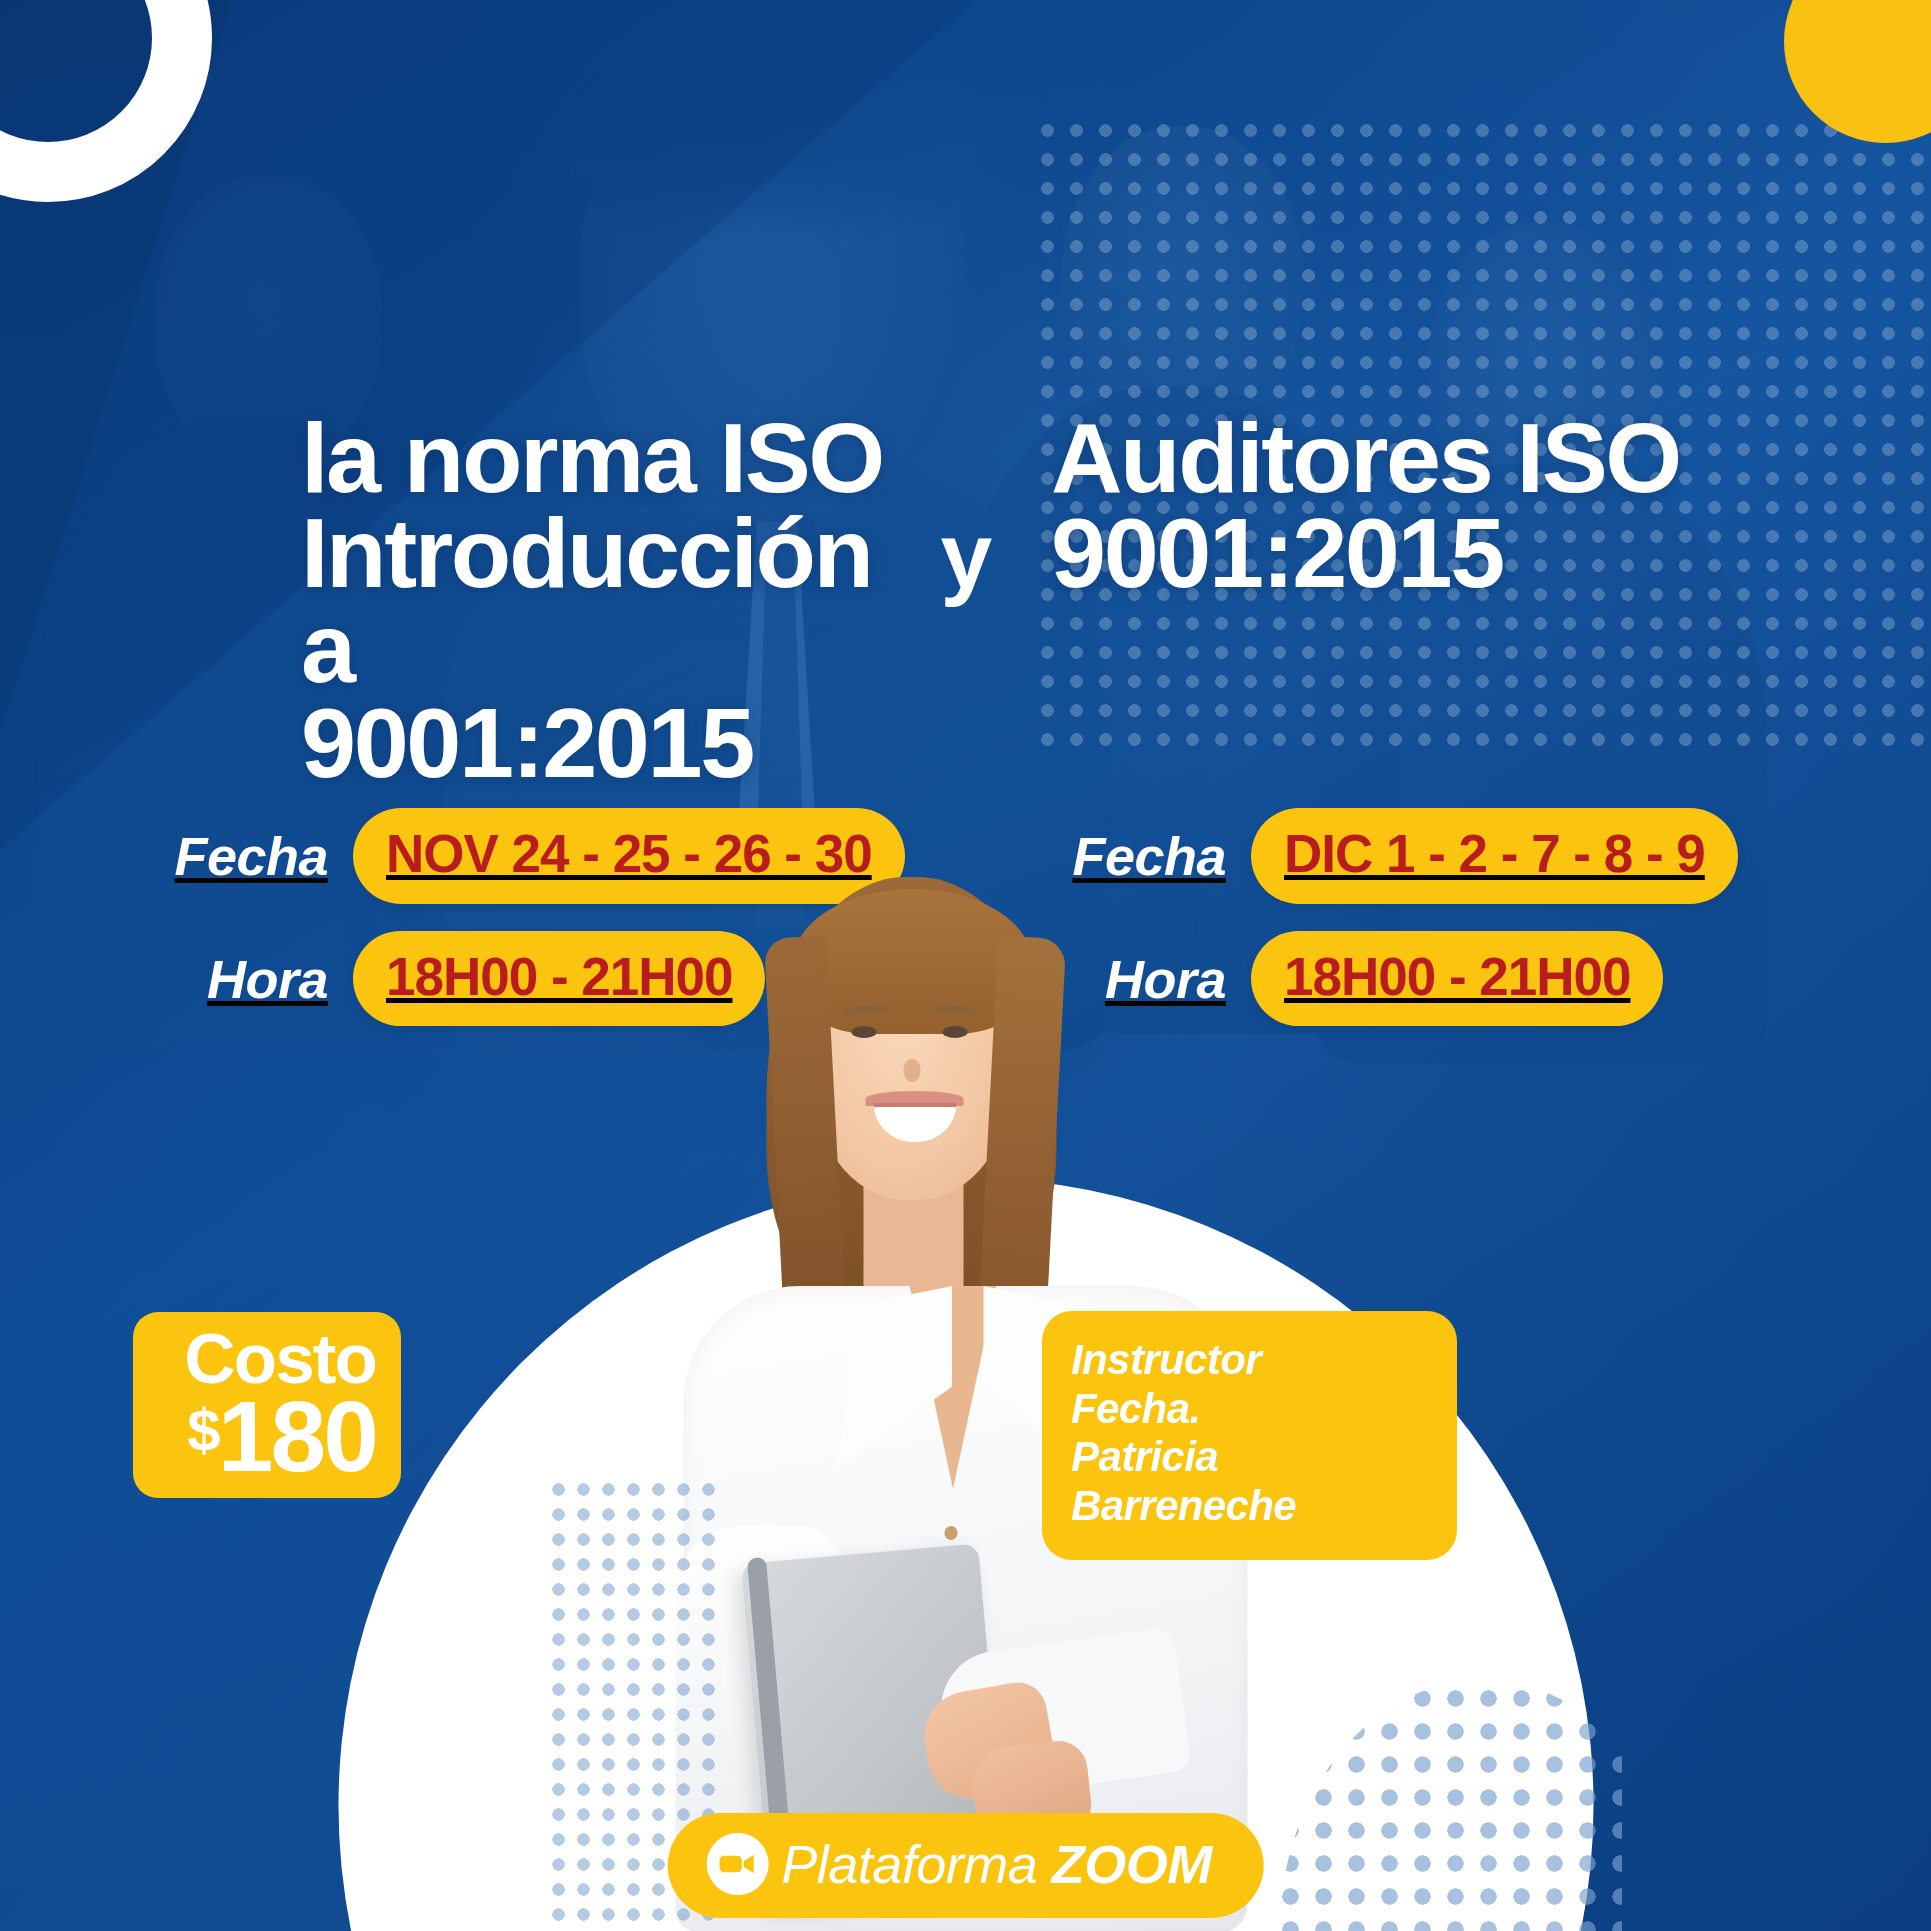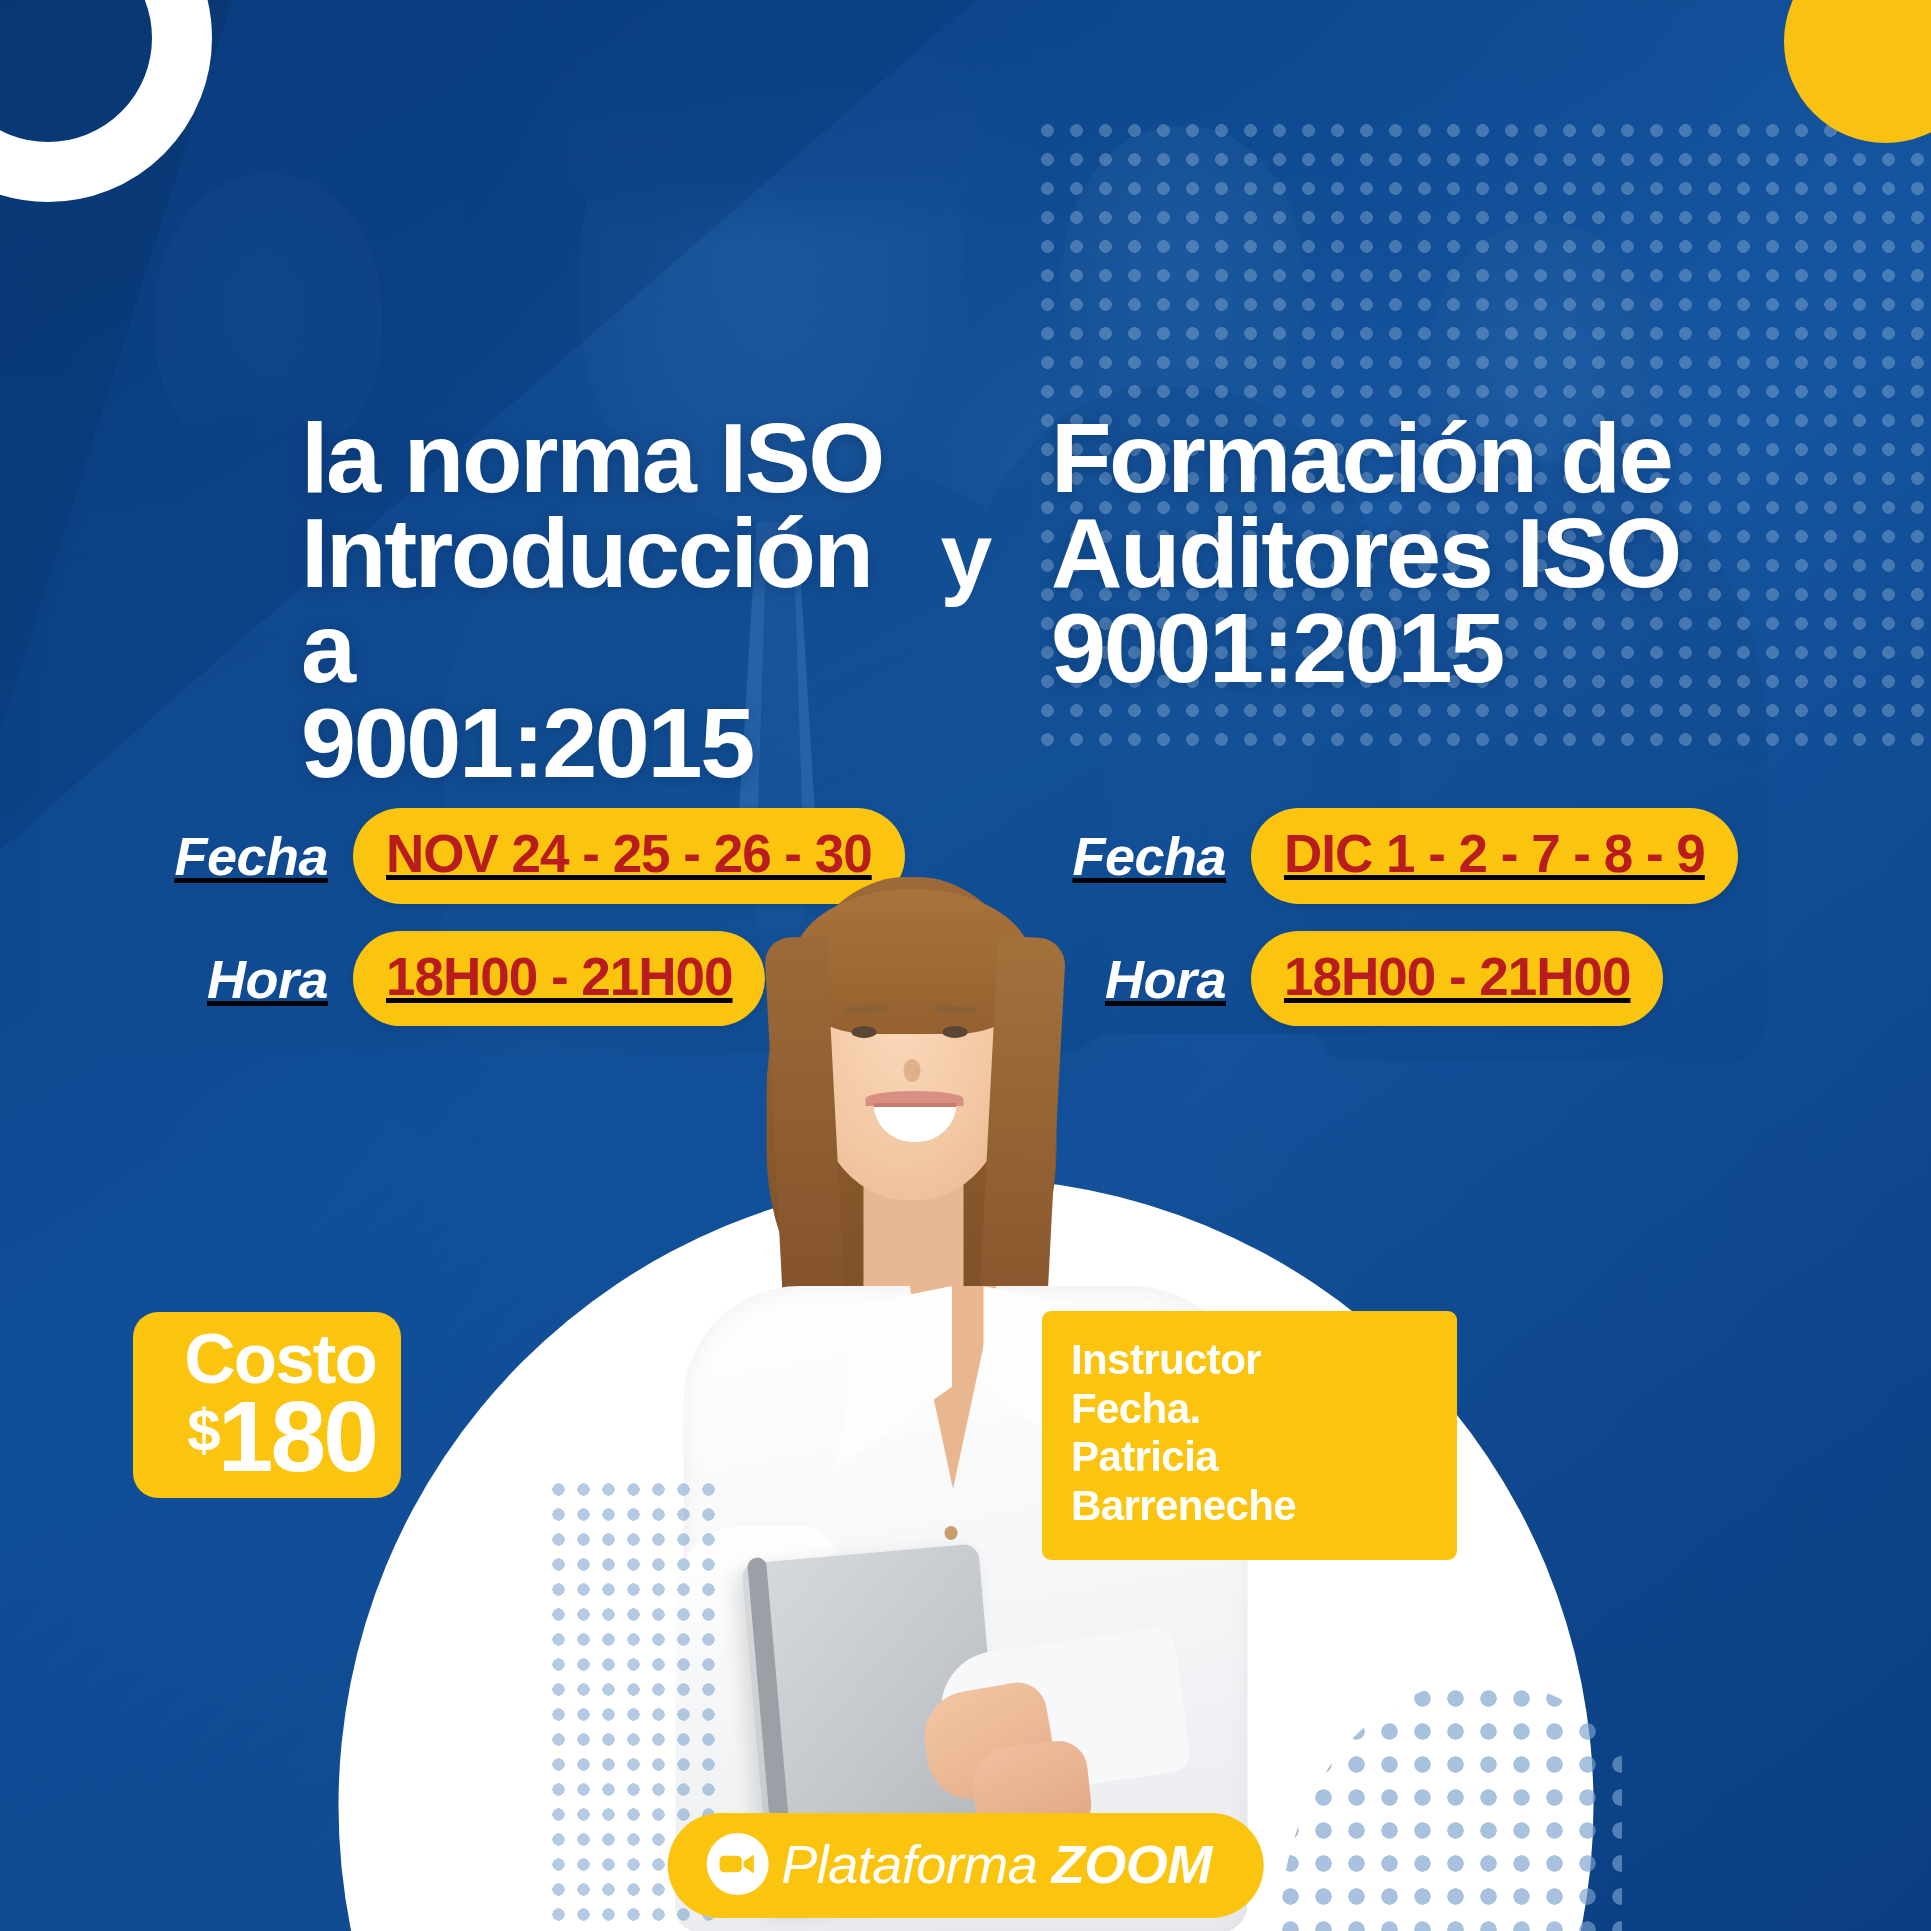--- a/index.html
+++ b/index.html
@@ -185,23 +185,23 @@
   }
   #cost .amount {
     font-size:100px; font-weight:700; line-height:.9; letter-spacing:-2.9px;
     display:flex; align-items:flex-start; justify-content:flex-end;
   }
   #cost .amount .cur { font-size:60px; line-height:1; margin-top:9.7px; }
 
   
   #instructor {
     position:absolute; left:1042px; top:1311px; width:415px;
-    background:#FBC40F; border-radius:9px;
+    background:#FBC40F; border-radius:30px;
     padding:25px 29px 29px;
-    color:#fff; font-weight:700;
+    color:#fff; font-style:italic; font-weight:700;
     font-size:42px; line-height:1.16; letter-spacing:-0.6px;
   }
 
   
   #woman { position:absolute; left:50%; bottom:0; transform:translateX(-50%); width:599px; height:1081px; }
   #woman .w-hair-back {
     position:absolute; left:100px; top:27px; width:290px; height:454px;
     border-radius:48% 48% 40% 40%;
     background:linear-gradient(180deg,#9c6a38 0%,#8a5a2d 55%,#7d4f26 100%);
   }
@@ -365,21 +365,20 @@
     <div class="course-col left">
       <div class="course-title">
         <div>la norma ISO</div>
         <div>Introducción a</div>
         <div>9001:2015</div>
       </div>
     </div>
     <div class="conj">y</div>
     <div class="course-col right">
       <div class="course-title">
-        <div>Formación de</div>
         <div>Auditores ISO</div>
         <div>9001:2015</div>
       </div>
     </div>
   </div>
 
   <div class="info-rows rows-left" style="position:absolute; left:0; top:782px; width:927px;">
     <div class="info-row">
       <div class="info-label">Fecha</div>
       <div class="pill">NOV 24 - 25 - 26 - 30</div>

